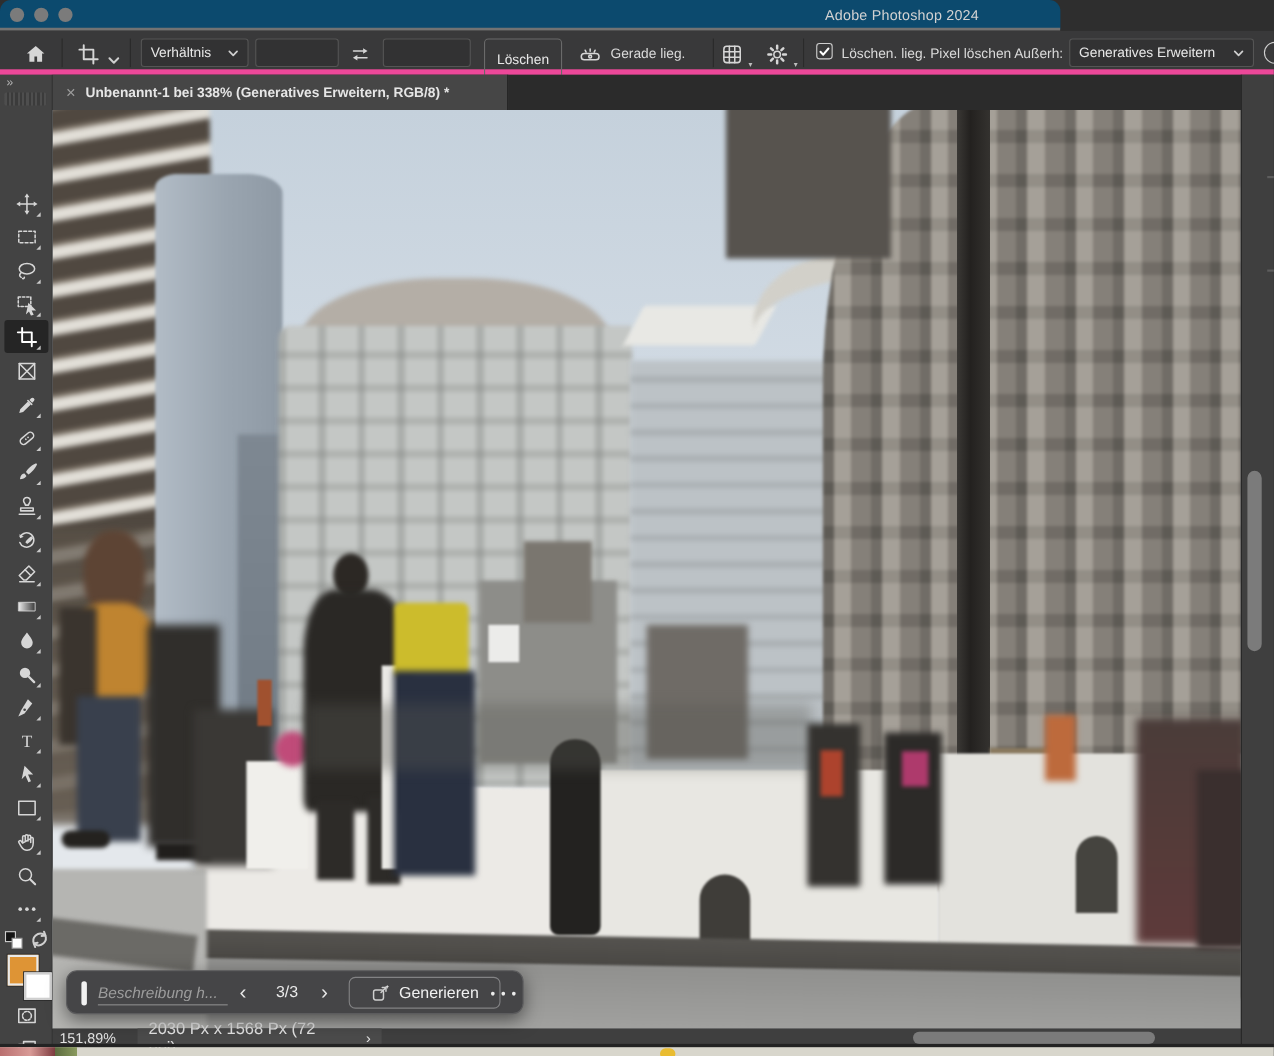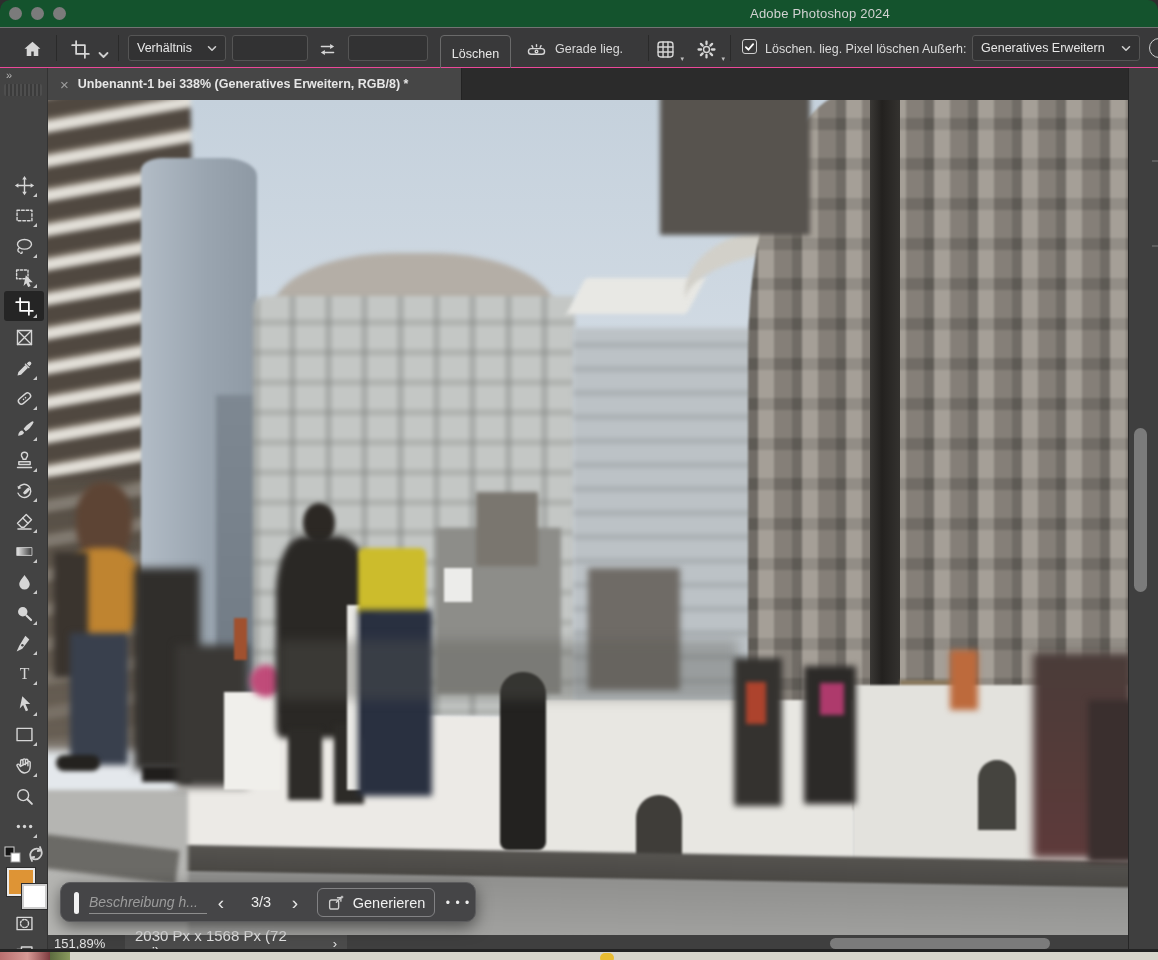--- a/index.html
+++ b/index.html
@@ -1,24 +1,24 @@
 <!DOCTYPE html>
 <html><head>
 <meta charset="utf-8">
 <style>
   *{margin:0;padding:0;box-sizing:border-box}
   html,body{width:1158px;height:960px;overflow:hidden;background:#2e2e2e;
     font-family:"Liberation Sans",sans-serif;-webkit-font-smoothing:antialiased}
   .abs{position:absolute}
   
-  .titlebar{left:0;top:0;width:1158px;height:28px;background:#14532d;border-bottom:1px solid #737373;border-radius:10px 10px 0 0}
+  .titlebar{left:0;top:0;width:964px;height:28px;background:#0c4a6e;border-bottom:3px solid #737373;border-radius:10px 10px 0 0}
   .tl{width:13px;height:13px;border-radius:50%;background:#7b7b7b;top:7px}
   .win-title{top:6px;left:700px;width:240px;text-align:center;color:#d2d2d2;font-size:13px;letter-spacing:.2px}
   
-  .optionsbar{left:0;top:28px;width:1158px;height:40px;background:#39393a;border-bottom:1px solid #ec4899;color:#e2e2e2;font-size:12.5px}
+  .optionsbar{left:0;top:28px;width:1158px;height:40px;background:#39393a;border-bottom:5px solid #ec4899;color:#e2e2e2;font-size:12.5px}
   .vsep{width:1px;height:26px;background:#2a2a2a;top:7px}
   .ob-ico{top:9px;width:24px;height:24px;display:flex;align-items:center;justify-content:center}
   .chev{stroke:#cfcfcf;fill:none;stroke-width:1.8;stroke-linecap:round;stroke-linejoin:round}
   .field{top:7px;height:26px;background:#323233;border:1px solid #555;border-radius:3px;color:#e8e8e8;font-size:12.5px}
   .dropdown{display:flex;align-items:center;justify-content:space-between;padding:0 8px;cursor:default}
   .btn{top:7px;height:37px;background:transparent;border:1px solid #6a6a6a;border-radius:4px;color:#e8e8e8;font-size:12.5px;display:flex;align-items:center;justify-content:center}
   .ob-label{top:14px;color:#dadada}
   .checkbox{top:11px;width:15px;height:15px;border:1.5px solid #cfcfcf;border-radius:3px;display:flex;align-items:center;justify-content:center}
   .minichev{position:absolute;font-size:7px;color:#bdbdbd;right:-7px;bottom:-2px}
   
@@ -50,21 +50,21 @@
   .hthumb{left:782px;top:3px;width:220px;height:11px;background:#7b7b7b;border-radius:6px}
   
   .taskbar{left:60px;top:882px;width:416px;height:40px;background:#454547;border:1px solid #5c5c5e;border-radius:10px;
     box-shadow:0 5px 16px rgba(0,0,0,.5);display:flex;align-items:center}
   .tb-handle{left:13px;top:9px;width:5px;height:22px;background:#f2f2f2;border-radius:3px}
   .prompt{left:28px;top:7px;width:118px;height:24px;background:transparent;border:none;border-bottom:1.5px solid #8d8d8d;
     color:#fdba74;font-size:14px;font-style:italic;outline:none;font-family:"Liberation Sans",sans-serif}
   .prompt::placeholder{color:#9c9c9c}
   .nav-ch{top:8px;width:20px;height:24px;display:flex;align-items:center;justify-content:center;color:#e8e8e8;font-size:19px}
   .pagecount{left:178px;top:11px;width:44px;text-align:center;color:#ececec;font-size:14.5px}
-  .genbtn{left:256px;top:5px;width:118px;height:29px;border:1px solid #828284;border-radius:6px;display:flex;align-items:center;justify-content:center;gap:8px;color:#f0f0f0;font-size:14.5px}
+  .genbtn{left:256px;top:5px;width:138px;height:29px;border:1px solid #828284;border-radius:6px;display:flex;align-items:center;justify-content:center;gap:8px;color:#f0f0f0;font-size:14.5px}
   .morebtn{left:382px;top:8px;width:30px;height:24px;display:flex;align-items:center;justify-content:center;color:#ececec;font-size:12px;letter-spacing:1px}
   
   .desk{left:0;top:952px;width:1158px;height:8px;background:#d8d6cc}
   .desk-pink{left:0;top:952px;width:50px;height:8px;background:linear-gradient(90deg,#b96f6f,#d89a96 55%,#7d3b3f)}
   .desk-green{left:50px;top:952px;width:20px;height:8px;background:linear-gradient(90deg,#5c6b3f,#8a9a5e)}
   .desk-dot{left:600px;top:953px;width:14px;height:10px;border-radius:7px;background:#e9bc31}
   .win-bottom{left:0;top:949px;width:1158px;height:3px;background:#232323}
 </style>
 </head>
 <body>

